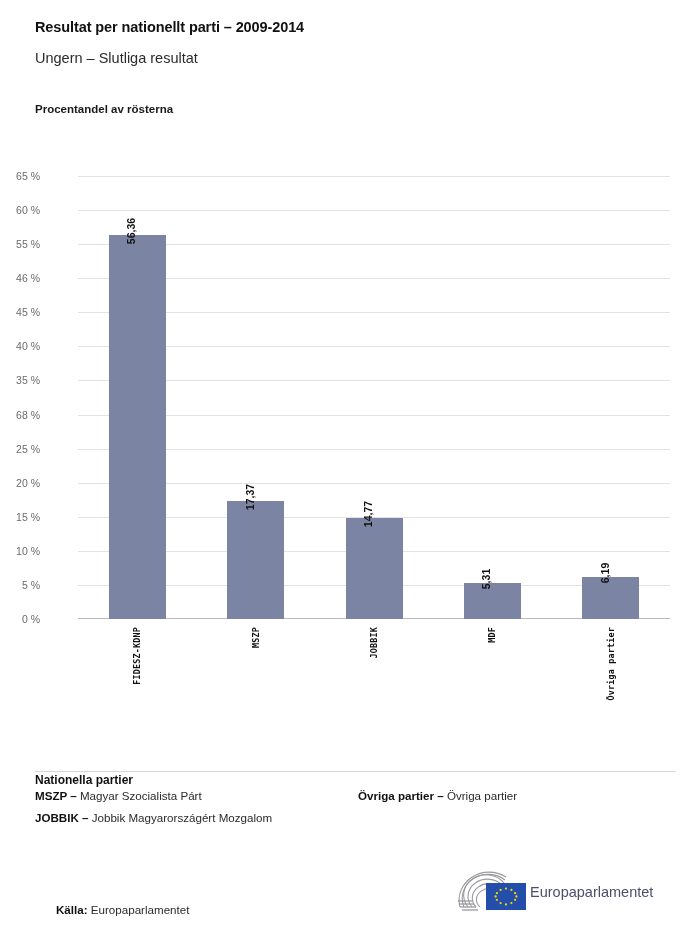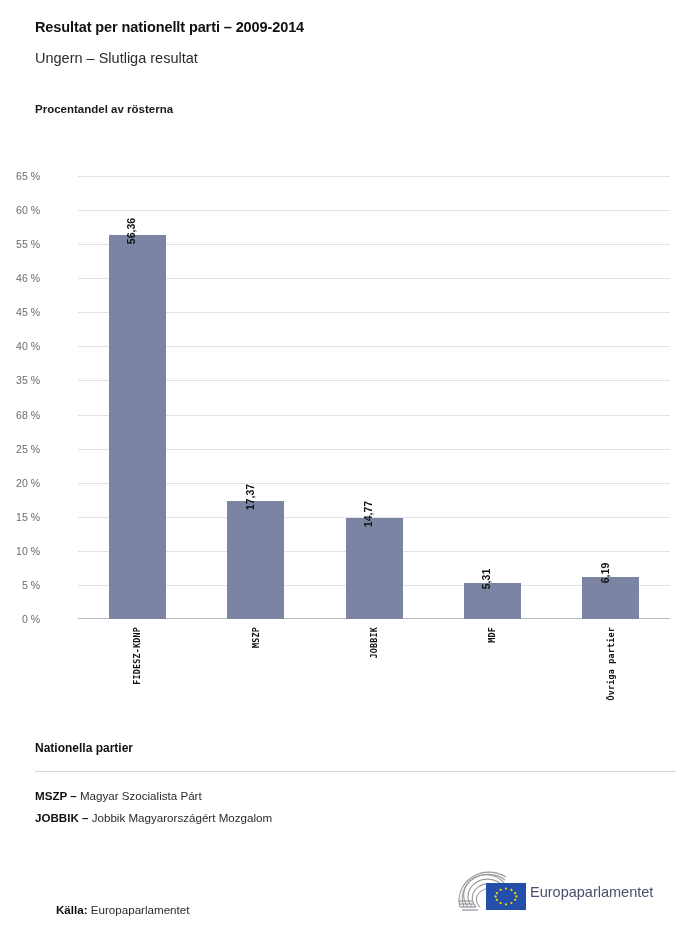--- a/index.html
+++ b/index.html
@@ -129,21 +129,21 @@
     writing-mode: vertical-rl;
     transform: translateX(-50%) rotate(180deg);
     margin-top: 8px;
     letter-spacing: 0.2px;
   }
 
   
   #legend-heading {
     position: absolute;
     left: 35px;
-    top: 741px;
+    top: 773px;
     font-size: 12px;
     font-weight: bold;
     color: #111111;
     text-align: center;
   }
   #legend-divider {
     position: absolute;
     left: 35px;
     top: 771px;
     width: 641px;
@@ -262,20 +262,21 @@
     <div class="ytick-label" style="top: 176px;">65 %</div>
   </div>
 
 <div id="legend-heading">Nationella partier</div>
 <div id="legend-divider"></div>
 <div class="legend-col" id="legend-col-left">
     <div class="legend-item"><span class="legend-abbr">MSZP –</span><span> Magyar Szocialista Párt</span></div>
     <div class="legend-item"><span class="legend-abbr">JOBBIK –</span><span> Jobbik Magyarországért Mozgalom</span></div>
   </div>
 <div class="legend-col" id="legend-col-right">
+    <div class="legend-item"><span class="legend-abbr">Övriga partier –</span><span> Övriga partier</span></div>
   </div>
 
 <div id="source-line">
   <span id="source-label">Källa:</span>
   <span>Europaparlamentet</span>
 </div>
 
 <div id="ep-logo">
   <svg id="ep-logo-mark" viewBox="0 0 72 44">
     <g fill="none" stroke="#9a9a9f" stroke-width="1.1">

